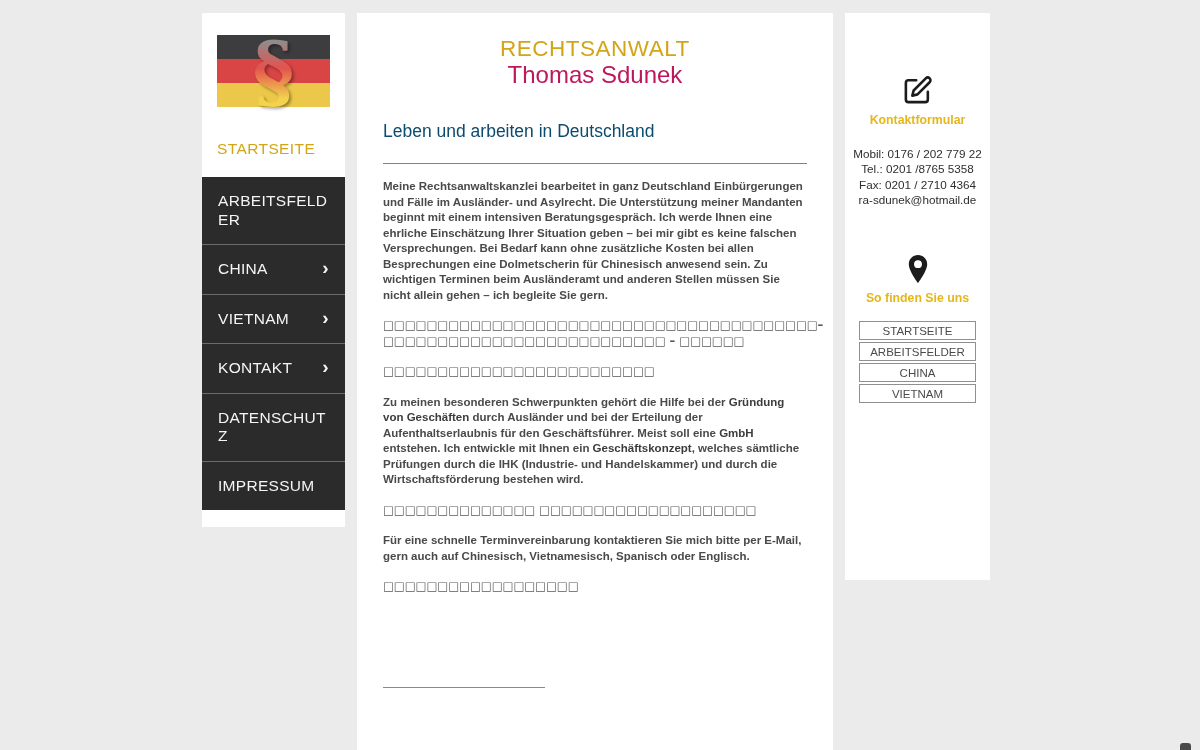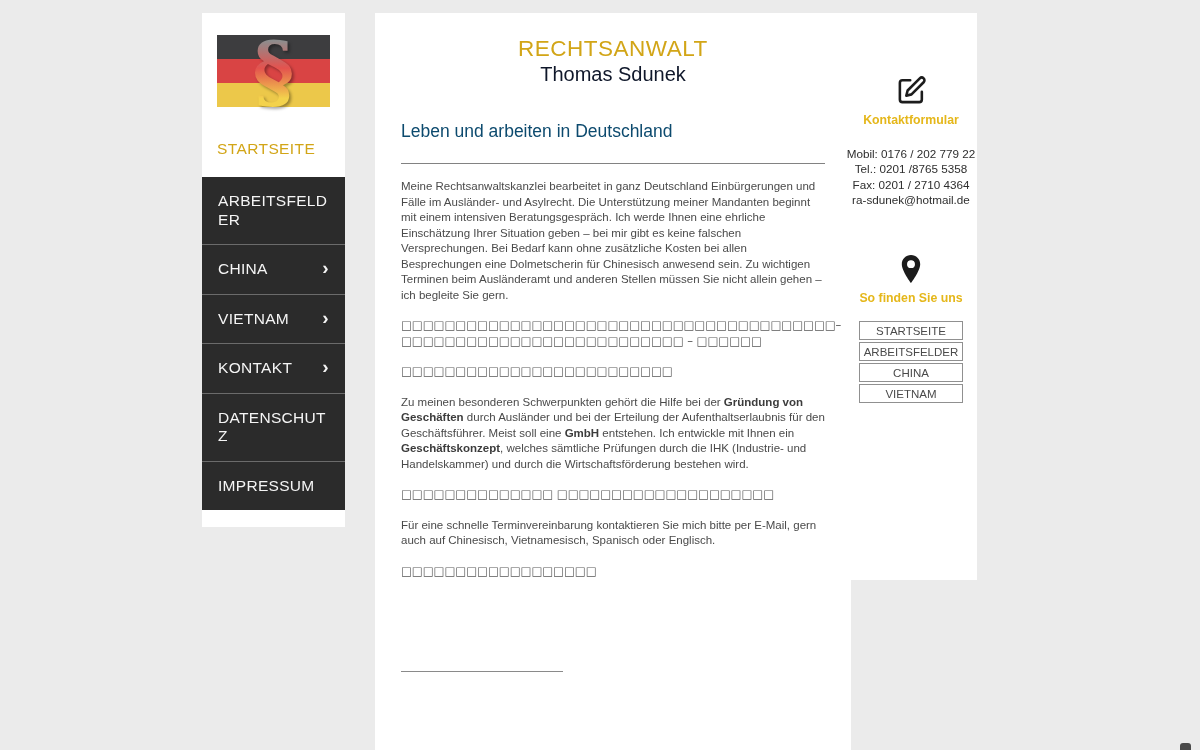--- a/index.html
+++ b/index.html
@@ -27,33 +27,33 @@
   .home-link{display:block; margin:33px 0 0 15px; color:var(--gold); font-size:15.5px;
     letter-spacing:.4px; cursor:pointer;}
   .menu{margin-top:19px; background:var(--menu-bg); width:100%;}
   .menu-item{position:relative; padding:15px 16px; color:var(--menu-text); font-size:15.5px;
     line-height:18.5px; letter-spacing:.3px; word-break:break-all; cursor:pointer;}
   .menu-item + .menu-item{border-top:1px solid var(--menu-sep);}
   .menu-item .chev{position:absolute; right:16px; top:50%; transform:translateY(-54%);
     font-size:19px; font-weight:bold; word-break:normal;}
 
   
-  #main-panel{left:375px; width:476px; height:737px; padding:22px 26px 0 26px;}
+  #main-panel{left:357px; width:476px; height:737px; padding:22px 26px 0 26px;}
   .site-title{text-align:center;}
   .site-title .t1{color:var(--gold); font-size:22.5px; letter-spacing:.5px; line-height:27px;}
-  .site-title .t2{color:#0f172a; font-size:20px; line-height:25px;}
+  .site-title .t2{color:#be185d; font-size:24px; line-height:25px;}
   .page-h2{margin-top:34px; color:#0c4a6e; font-size:17.5px; font-weight:400;}
   .rule{border:none; border-top:1px solid #828282; margin-top:21px;}
-  .body-copy p{margin-top:15px; color:var(--body-text); font-size:11.5px; line-height:15.5px;}
+  .body-copy p{margin-top:15px; color:var(--body-text); font-size:11.5px; line-height:15.5px;font-weight:bold;}
   .body-copy p.zh{font-family:"DejaVu Sans", sans-serif; color:#585858; letter-spacing:0;}
   .body-copy b{color:#3c3c3c;}
   .sig-rule{border:none; border-top:1px solid #8a8a8a; width:162px; margin:92px 0 0 0;}
 
   
-  #right-panel{left:845px; width:132px; height:567px; text-align:center;}
+  #right-panel{left:845px; width:145px; height:567px; text-align:center;}
   .icon-wrap{margin-top:62px;}
   .icon-wrap.pin{margin-top:47px;}
   .rp-title{color:var(--gold-bright); font-weight:bold; font-size:12.3px; margin-top:3px;}
   .rp-line{color:#2e2e2e; font-size:11.7px; line-height:15.3px;}
   .rp-lines{margin-top:19px;}
   .rp-buttons{margin:16px 14px 0 14px;}
   .rp-btn{display:block; width:100%; background:#fff; border:1px solid #909090; color:#4a4a4a;
     font-size:11.5px; line-height:16px; height:19px; margin-bottom:2px; text-align:center;
     padding-top:1px; cursor:pointer;}
 

